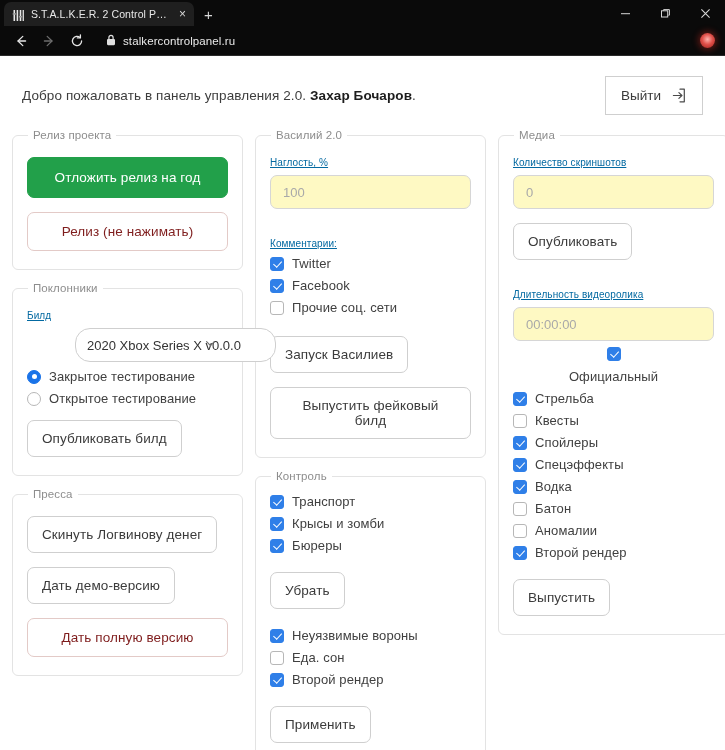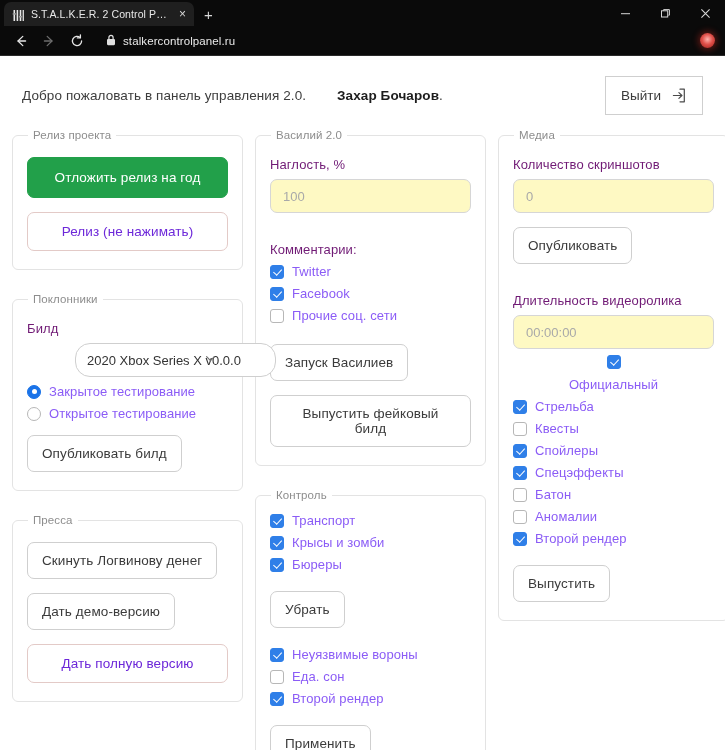--- a/index.html
+++ b/index.html
@@ -105,21 +105,21 @@
     display: flex;
     align-items: center;
     justify-content: space-between;
     padding: 20px 22px 14px 22px;
   }
   .welcome-text {
     font-size: 13.5px;
     color: #3d3d3d;
     letter-spacing: .1px;
   }
-  .welcome-text b { color: #1d1d1d; font-weight: 700; margin-left: 27px; }
+  .welcome-text b { color: #1d1d1d; font-weight: 700; }
 
   .logout-btn {
     display: inline-flex;
     align-items: center;
     gap: 9px;
     border: 1px solid #cfcfcf;
     border-radius: 0;
     background: #fff;
     padding: 10px 15px;
     font-size: 13.5px;
@@ -128,43 +128,44 @@
     font-family: inherit;
   }
   .logout-btn svg { display:block; }
 
   .columns {
     display: flex;
     gap: 12px;
     padding: 0 12px;
     align-items: flex-start;
   }
-  .col { width: 231px; flex: 0 0 231px; display: flex; flex-direction: column; gap: 23px; }
+  .col { width: 231px; flex: 0 0 231px; display: flex; flex-direction: column; gap: 12px; }
 
   fieldset.card {
     border: 1px solid #e3e3e3;
     border-radius: 6px;
     margin: 0;
     padding: 6px 14px 18px 14px;
     background: #fff;
     min-width: 0;
   }
   fieldset.card > legend {
     font-size: 11.5px;
     color: #8d8d8d;
     padding: 0 5px;
     margin-left: 1px;
     letter-spacing: .1px;
   }
 
   .field-label {
-    font-size: 13px;
-    color: #701a75;
+    font-size: 10px;
+    color: #0369a1;
     margin: 10px 0 7px 0;
     letter-spacing: .1px;
+    text-decoration: underline;
   }
 
   input.text-input {
     display: block;
     width: 100%;
     height: 34px;
     border: 1px solid #d6d6d6;
     border-radius: 7px;
     padding: 0 12px;
     font-size: 13px;
@@ -191,21 +192,21 @@
   .btn.block { display: block; }
   .btn.primary-green {
     background: #22a04a;
     border-color: #22a04a;
     color: #ffffff;
     width: 100%;
     padding: 12px 10px;
     font-size: 13.5px;
   }
   .btn.danger-outline {
-    color: #6d28d9;
+    color: #7f1d1d;
     border-color: #e3cac7;
     width: 100%;
     padding: 11px 10px;
   }
   .mt10 { margin-top: 10px; }
   .mt12 { margin-top: 12px; flex-direction: column; }
   .mt14 { margin-top: 14px; }
   .mt16 { margin-top: 29px; }
 
   select.select-input {
@@ -232,21 +233,21 @@
     pointer-events: none;
     display: block;
   }
 
   .check-row, .radio-row {
     display: flex;
     align-items: center;
     gap: 8px;
     margin: 7px 0;
     font-size: 13px;
-    color: #8b5cf6;
+    color: #404040;
     cursor: pointer;
     letter-spacing: .1px;
   }
   .check-row:first-of-type { margin-top: 6px; }
 
   .cbox {
     width: 14px; height: 14px; flex: 0 0 14px;
     border: 1.4px solid #b7b7b7;
     border-radius: 3px;
     background: #fff;
@@ -517,20 +518,24 @@
           </label>
           <label class="check-row">
             <span class="cbox on"></span>
             <span>Спойлеры</span>
           </label>
           <label class="check-row">
             <span class="cbox on"></span>
             <span>Спецэффекты</span>
           </label>
           <label class="check-row">
+            <span class="cbox on"></span>
+            <span>Водка</span>
+          </label>
+          <label class="check-row">
             <span class="cbox"></span>
             <span>Батон</span>
           </label>
           <label class="check-row">
             <span class="cbox"></span>
             <span>Аномалии</span>
           </label>
           <label class="check-row">
             <span class="cbox on"></span>
             <span>Второй рендер</span>

